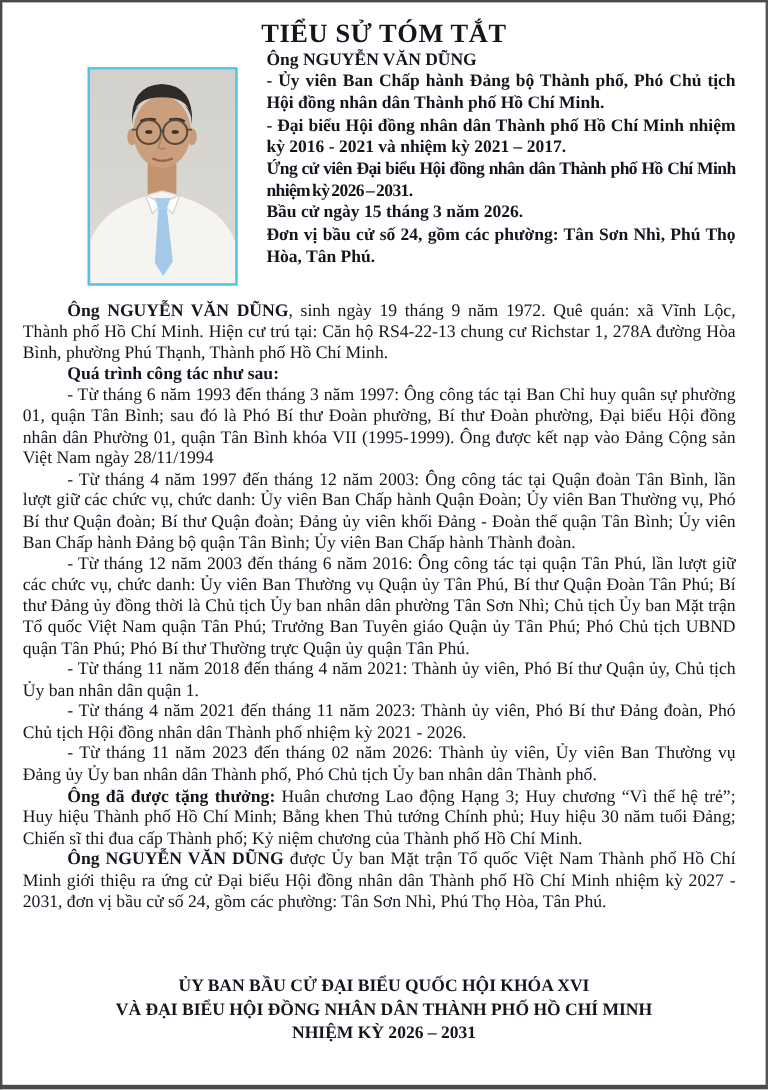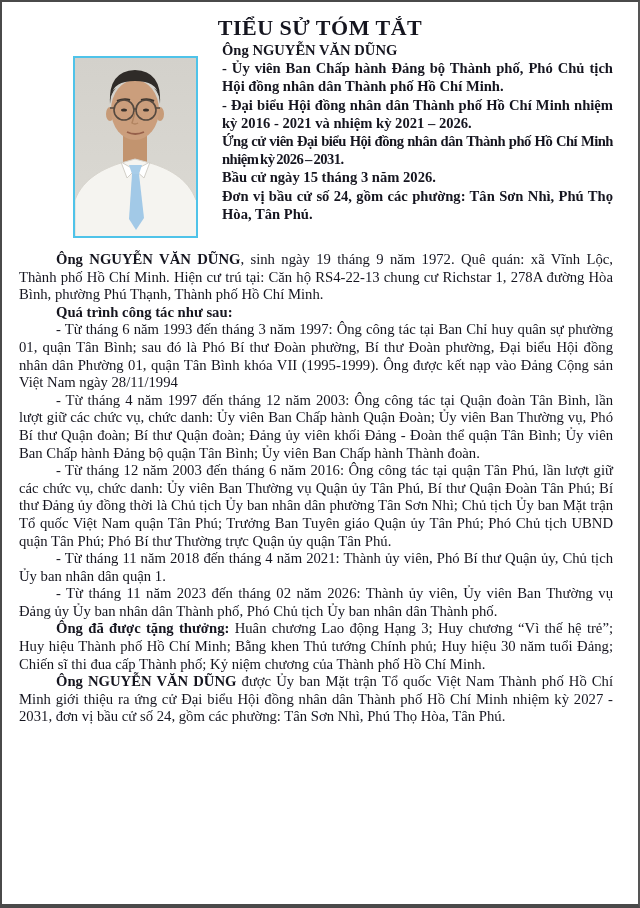--- a/index.html
+++ b/index.html
@@ -93,32 +93,38 @@
 
       <path d="M60,54 q-2,8 -3,11 q3,2 6,0" stroke="#b08360" stroke-width="1.4" fill="none"></path>
 
       <path d="M52,74 q8,4 17,0" stroke="#96604a" stroke-width="1.8" fill="none"></path>
     </svg>
   </div>
 
   <div class="header-block">
     <p>Ông NGUYỄN VĂN DŨNG</p>
     <p>- Ủy viên Ban Chấp hành Đảng bộ Thành phố, Phó Chủ tịch Hội đồng nhân dân Thành phố Hồ Chí Minh.</p>
-    <p>- Đại biểu Hội đồng nhân dân Thành phố Hồ Chí Minh nhiệm kỳ 2016 - 2021 và nhiệm kỳ 2021 – 2026.</p>
+    <p>- Đại biểu Hội đồng nhân dân Thành phố Hồ Chí Minh nhiệm kỳ 2016 - 2021 và nhiệm kỳ 2021 – 2017.</p>
     <p class="condensed">Ứng cử viên Đại biểu Hội đồng nhân dân Thành phố Hồ Chí Minh nhiệm kỳ 2026 – 2031.</p>
     <p>Bầu cử ngày 15 tháng 3 năm 2026.</p>
     <p>Đơn vị bầu cử số 24, gồm các phường: Tân Sơn Nhì, Phú Thọ Hòa, Tân Phú.</p>
   </div>
 
   <div class="body-block">
     <p><span class="b">Ông NGUYỄN VĂN DŨNG</span><span>, sinh ngày 19 tháng 9 năm 1972. Quê quán: xã Vĩnh Lộc, Thành phố Hồ Chí Minh. Hiện cư trú tại: Căn hộ RS4-22-13 chung cư Richstar 1, 278A đường Hòa Bình, phường Phú Thạnh, Thành phố Hồ Chí Minh.</span></p>
     <p class="b">Quá trình công tác như sau:</p>
     <p>- Từ tháng 6 năm 1993 đến tháng 3 năm 1997: Ông công tác tại Ban Chỉ huy quân sự phường 01, quận Tân Bình; sau đó là Phó Bí thư Đoàn phường, Bí thư Đoàn phường, Đại biểu Hội đồng nhân dân Phường 01, quận Tân Bình khóa VII (1995-1999). Ông được kết nạp vào Đảng Cộng sản Việt Nam ngày 28/11/1994</p>
     <p>- Từ tháng 4 năm 1997 đến tháng 12 năm 2003: Ông công tác tại Quận đoàn Tân Bình, lần lượt giữ các chức vụ, chức danh: Ủy viên Ban Chấp hành Quận Đoàn; Ủy viên Ban Thường vụ, Phó Bí thư Quận đoàn; Bí thư Quận đoàn; Đảng ủy viên khối Đảng - Đoàn thể quận Tân Bình; Ủy viên Ban Chấp hành Đảng bộ quận Tân Bình; Ủy viên Ban Chấp hành Thành đoàn.</p>
     <p>- Từ tháng 12 năm 2003 đến tháng 6 năm 2016: Ông công tác tại quận Tân Phú, lần lượt giữ các chức vụ, chức danh: Ủy viên Ban Thường vụ Quận ủy Tân Phú, Bí thư Quận Đoàn Tân Phú; Bí thư Đảng ủy đồng thời là Chủ tịch Ủy ban nhân dân phường Tân Sơn Nhì; Chủ tịch Ủy ban Mặt trận Tổ quốc Việt Nam quận Tân Phú; Trưởng Ban Tuyên giáo Quận ủy Tân Phú; Phó Chủ tịch UBND quận Tân Phú; Phó Bí thư Thường trực Quận ủy quận Tân Phú.</p>
     <p>- Từ tháng 11 năm 2018 đến tháng 4 năm 2021: Thành ủy viên, Phó Bí thư Quận ủy, Chủ tịch Ủy ban nhân dân quận 1.</p>
+    <p>- Từ tháng 4 năm 2021 đến tháng 11 năm 2023: Thành ủy viên, Phó Bí thư Đảng đoàn, Phó Chủ tịch Hội đồng nhân dân Thành phố nhiệm kỳ 2021 - 2026.</p>
     <p>- Từ tháng 11 năm 2023 đến tháng 02 năm 2026: Thành ủy viên, Ủy viên Ban Thường vụ Đảng ủy Ủy ban nhân dân Thành phố, Phó Chủ tịch Ủy ban nhân dân Thành phố.</p>
     <p><span class="b">Ông đã được tặng thưởng:</span><span> Huân chương Lao động Hạng 3; Huy chương “Vì thế hệ trẻ”; Huy hiệu Thành phố Hồ Chí Minh; Bằng khen Thủ tướng Chính phủ; Huy hiệu 30 năm tuổi Đảng; Chiến sĩ thi đua cấp Thành phố; Kỷ niệm chương của Thành phố Hồ Chí Minh.</span></p>
     <p><span class="b">Ông NGUYỄN VĂN DŨNG</span><span> được Ủy ban Mặt trận Tổ quốc Việt Nam Thành phố Hồ Chí Minh giới thiệu ra ứng cử Đại biểu Hội đồng nhân dân Thành phố Hồ Chí Minh nhiệm kỳ 2027 - 2031, đơn vị bầu cử số 24, gồm các phường: Tân Sơn Nhì, Phú Thọ Hòa, Tân Phú.</span></p>
   </div>
 
+  <div class="footer">
+    <div>ỦY BAN BẦU CỬ ĐẠI BIỂU QUỐC HỘI KHÓA XVI</div>
+    <div>VÀ ĐẠI BIỂU HỘI ĐỒNG NHÂN DÂN THÀNH PHỐ HỒ CHÍ MINH</div>
+    <div>NHIỆM KỲ 2026 – 2031</div>
+  </div>
 
 </div>
 
 </body></html>

